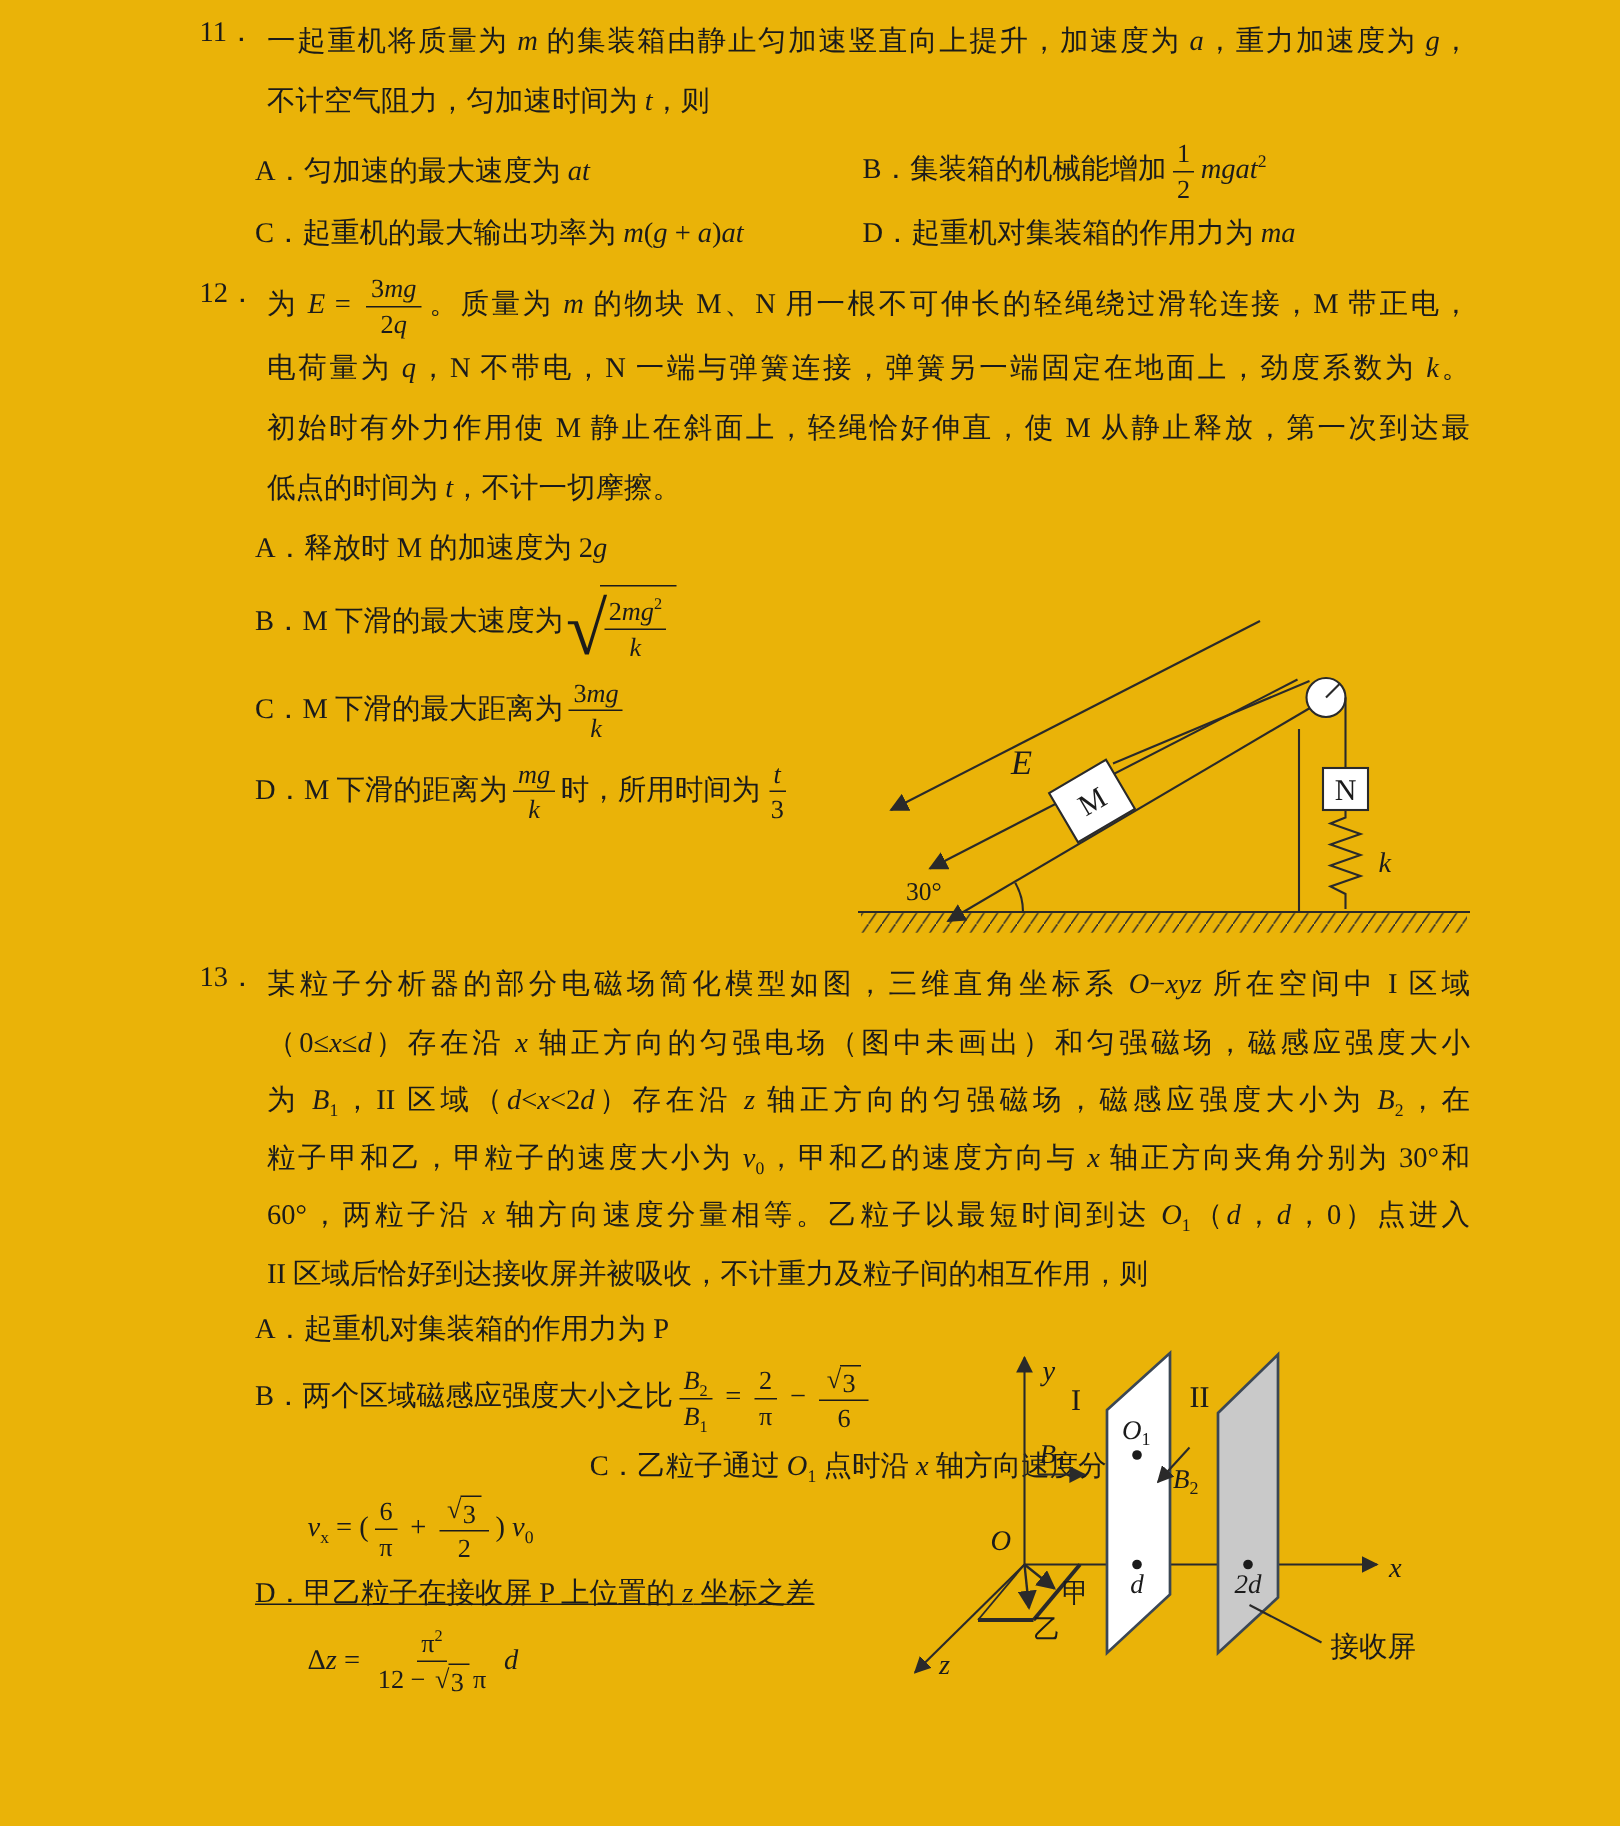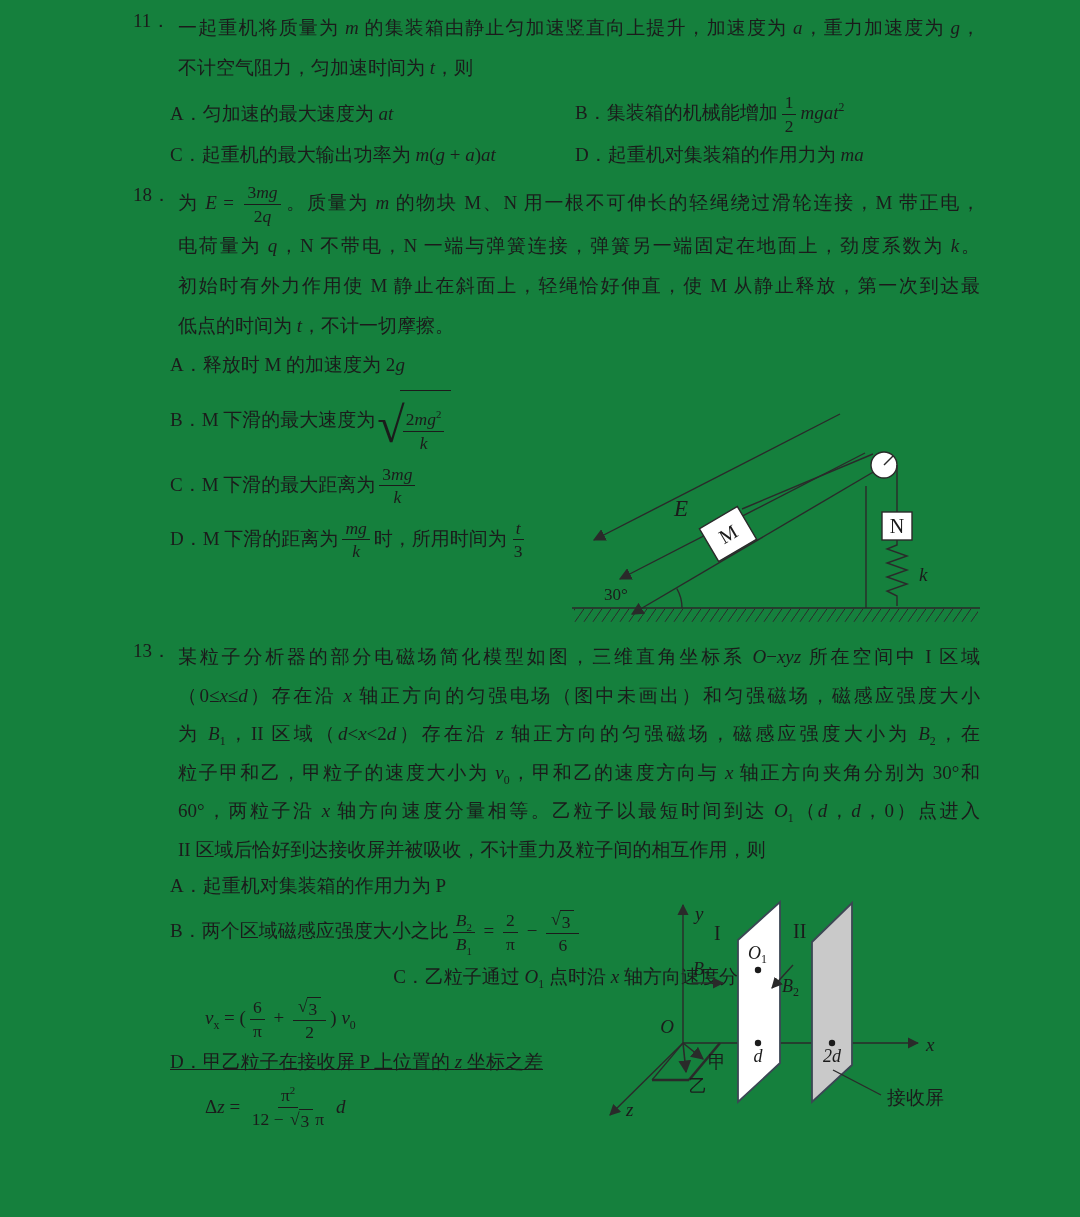--- a/index.html
+++ b/index.html
@@ -1,17 +1,17 @@
 <!DOCTYPE html>
 <html><head>
 <meta charset="utf-8">
 <style>
   html,body { margin:0; padding:0; background:#ffffff; }
   .page {
-    position:relative; width:1080px; height:1217px; background:#15803d;
+    position:relative; width:1080px; height:1217px; background:#eab308;
     color:#1b1b1b; font-family:"Liberation Serif", serif;
     font-size:19px; overflow:hidden;
   }
   .q { position:absolute; left:178px; width:802px; }
   .qnum { position:absolute; left:-45px; top:0; white-space:nowrap; }
   .ln { line-height:40px; }
   .q13 .ln { line-height:38.5px; }
   .fill { text-align:justify; text-align-last:justify; }
   .nw { white-space:nowrap; }
   i { font-family:"Liberation Serif", serif; font-style:italic; }
@@ -20,21 +20,21 @@
   .frac { display:inline-flex; flex-direction:column; align-items:center;
           vertical-align:middle; text-align:center; margin:0 4px;
           font-size:17.5px; line-height:1.18; }
   .frac .num { border-bottom:1.4px solid currentColor; padding:0 3px 1px 3px; }
   .frac .den { padding:1px 3px 0 3px; }
   
   .sqrt { display:inline-flex; align-items:center; vertical-align:middle; margin:0 2px; }
   .sqrt .rad { line-height:1; margin-right:-1px; transform:translateY(-1px); }
   .sqrt .vinc { border-top:1.6px solid currentColor; padding:1px 4px 0 2px; }
   .sqrt.big .rad { font-size:50px; letter-spacing:-2px; margin-right:-3px; transform:translateY(3px); }
-  .sqrt.big .vinc { padding:18px 6px 0 2px; }
+  .sqrt.big .vinc { padding:6px 6px 0 2px; }
   .sqrt.big .frac { margin:0 1px; }
   
   .optrow { display:flex; align-items:center; margin-left:-8px; }
   .optrow > .cell1 { width:405px; }
   .opt { margin-left:-8px; }
   .formula { margin-left:27px; }
   .diagram { position:absolute; }
   svg text { font-family:"Liberation Serif", serif; }
 </style>
 </head>
@@ -53,21 +53,21 @@
             <span class="den">2</span>
           </span><i>mgat</i><sup>2</sup></div>
     </div>
     <div class="optrow" style="margin-top:6px;">
       <div class="cell1 nw">C．起重机的最大输出功率为 <i>m</i>(<i>g</i> + <i>a</i>)<i>at</i></div>
       <div class="nw">D．起重机对集装箱的作用力为 <i>ma</i></div>
     </div>
   </div>
 
   <div class="q" id="q12" style="top:182px;">
-    <span class="qnum">18．</span>
+    <span class="qnum">12．</span>
     <div class="ln fill">为 <i>E</i> = <span class="frac">
           <span class="num">3<i>mg</i></span>
           <span class="den">2<i>q</i></span>
         </span>。质量为 <i>m</i> 的物块 M、N 用一根不可伸长的轻绳绕过滑轮连接，M 带正电，</div>
     <div class="ln fill">电荷量为 <i>q</i>，N 不带电，N 一端与弹簧连接，弹簧另一端固定在地面上，劲度系数为 <i>k</i>。</div>
     <div class="ln fill">初始时有外力作用使 M 静止在斜面上，轻绳恰好伸直，使 M 从静止释放，第一次到达最</div>
     <div class="ln nw">低点的时间为 <i>t</i>，不计一切摩擦。</div>
     <div class="opt nw" style="margin-top:6px;">A．释放时 M 的加速度为 2<i>g</i></div>
     <div class="opt nw" style="margin-top:12px;">B．M 下滑的最大速度为<span class="sqrt big">
           <span class="rad">√</span>

